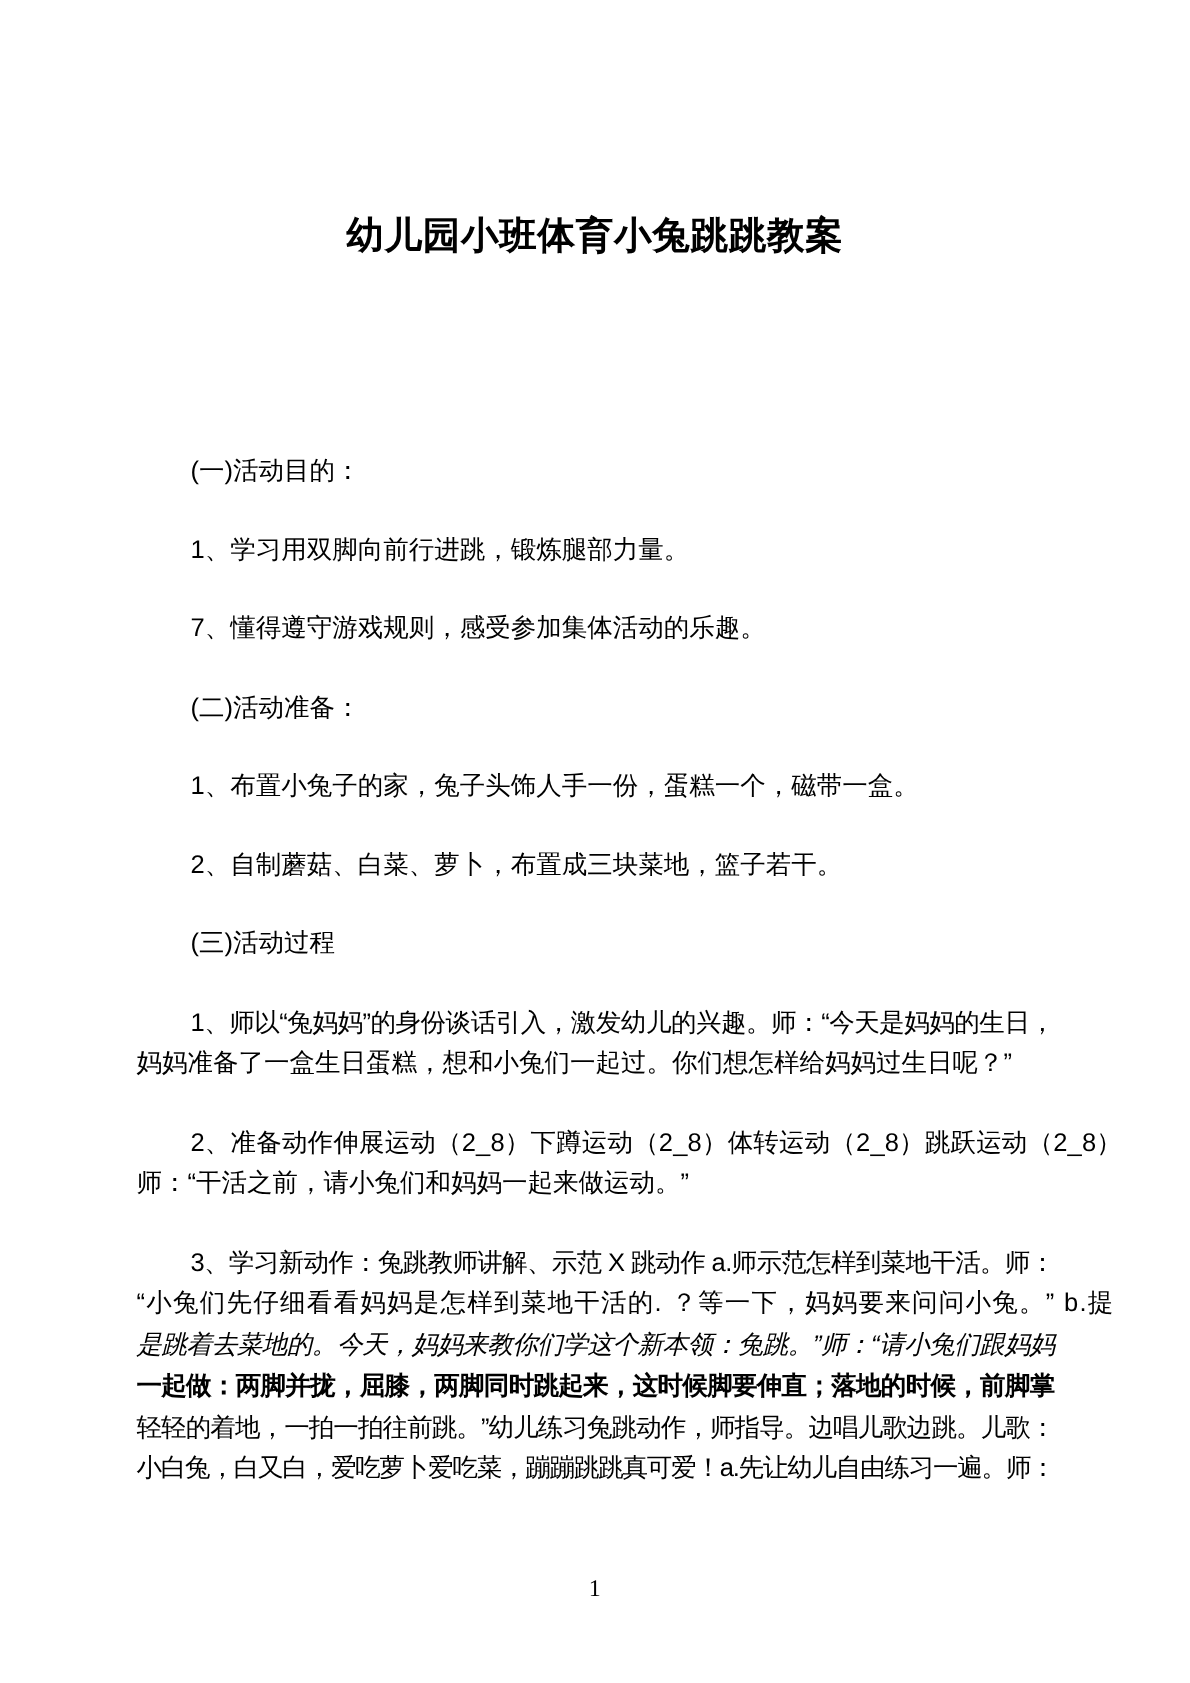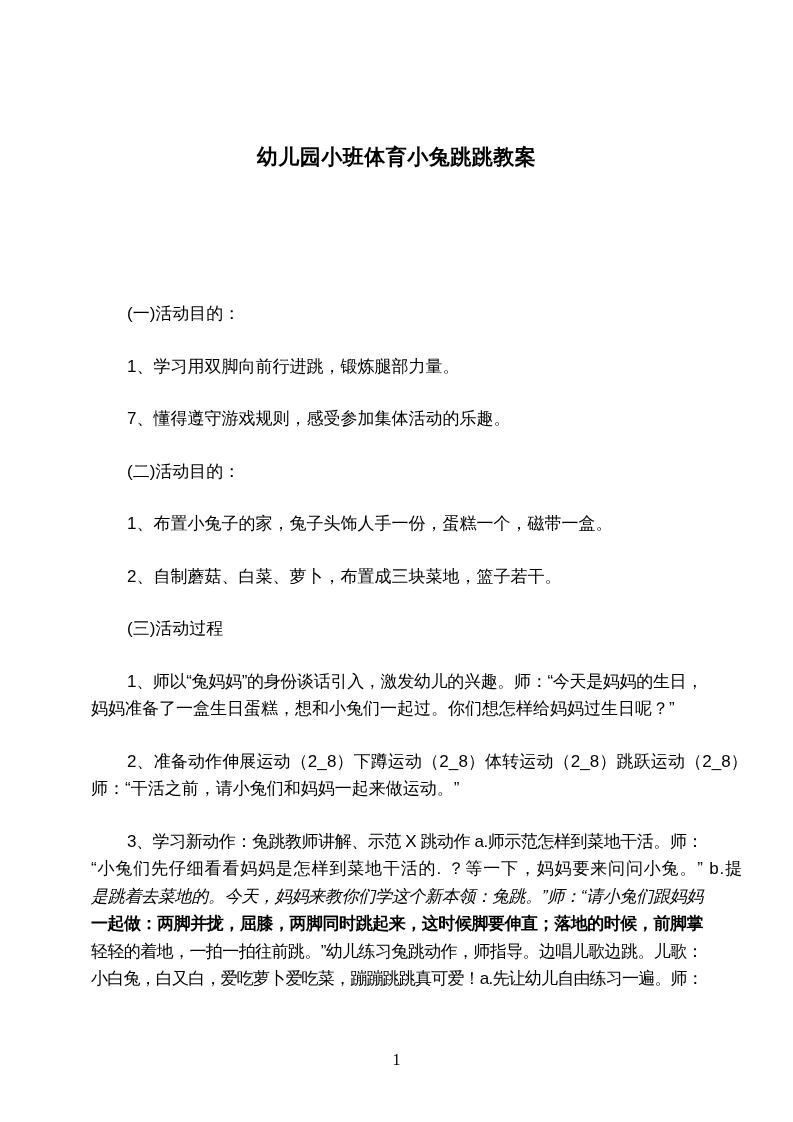--- a/index.html
+++ b/index.html
@@ -15,21 +15,21 @@
     color: #000000;
     font-family: "Liberation Sans", sans-serif;
     overflow: hidden;
   }
   .doc-title {
     position: absolute;
     top: 142px;
     left: 0;
     width: 100%;
     text-align: center;
-    font-size: 21px;
+    font-size: 25px;
     font-weight: bold;
     line-height: 30px;
     letter-spacing: 0.5px;
   }
   .doc-body {
     position: absolute;
     left: 91px;
     top: 288px;
     width: 612px;
   }
@@ -70,21 +70,21 @@
 
     <div class="para">
       <div class="line indent"><span class="t">1、学习用双脚向前行进跳，锻炼腿部力量。</span></div>
     </div>
 
     <div class="para">
       <div class="line indent"><span class="t">7、懂得遵守游戏规则，感受参加集体活动的乐趣。</span></div>
     </div>
 
     <div class="para">
-      <div class="line indent"><span class="t">(二)活动目的：</span></div>
+      <div class="line indent"><span class="t">(二)活动准备：</span></div>
     </div>
 
     <div class="para">
       <div class="line indent"><span class="t">1、布置小兔子的家，兔子头饰人手一份，蛋糕一个，磁带一盒。</span></div>
     </div>
 
     <div class="para">
       <div class="line indent"><span class="t">2、自制蘑菇、白菜、萝卜，布置成三块菜地，篮子若干。</span></div>
     </div>
 

